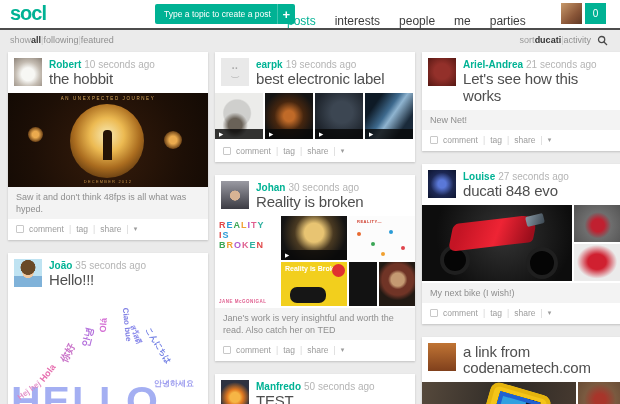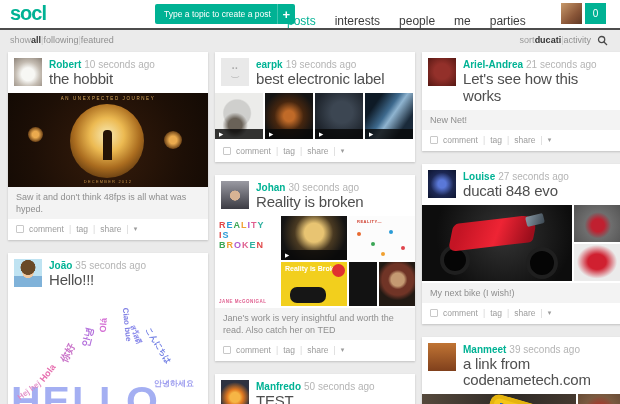--- a/index.html
+++ b/index.html
@@ -423,21 +423,20 @@
         <span class="flink">share</span>
         <span class="fsep"></span>
         <span class="caret">▾</span>
       </div>
     </div>
 
     <div class="card">
       <div class="post-head">
         <div class="avatar av-manmeet"></div>
         <div class="head-text">
-          <div class="meta"><span class="author">Manmeet</span><span class="time">39 seconds ago</span></div>
           <div class="title">a link from codenametech.com</div>
         </div>
       </div>
       <div class="link-img">
         <div class="link-main">
           <div class="phone">
             <div class="phone-screen"></div>
           </div>
         </div>
         <div class="link-side"></div>

